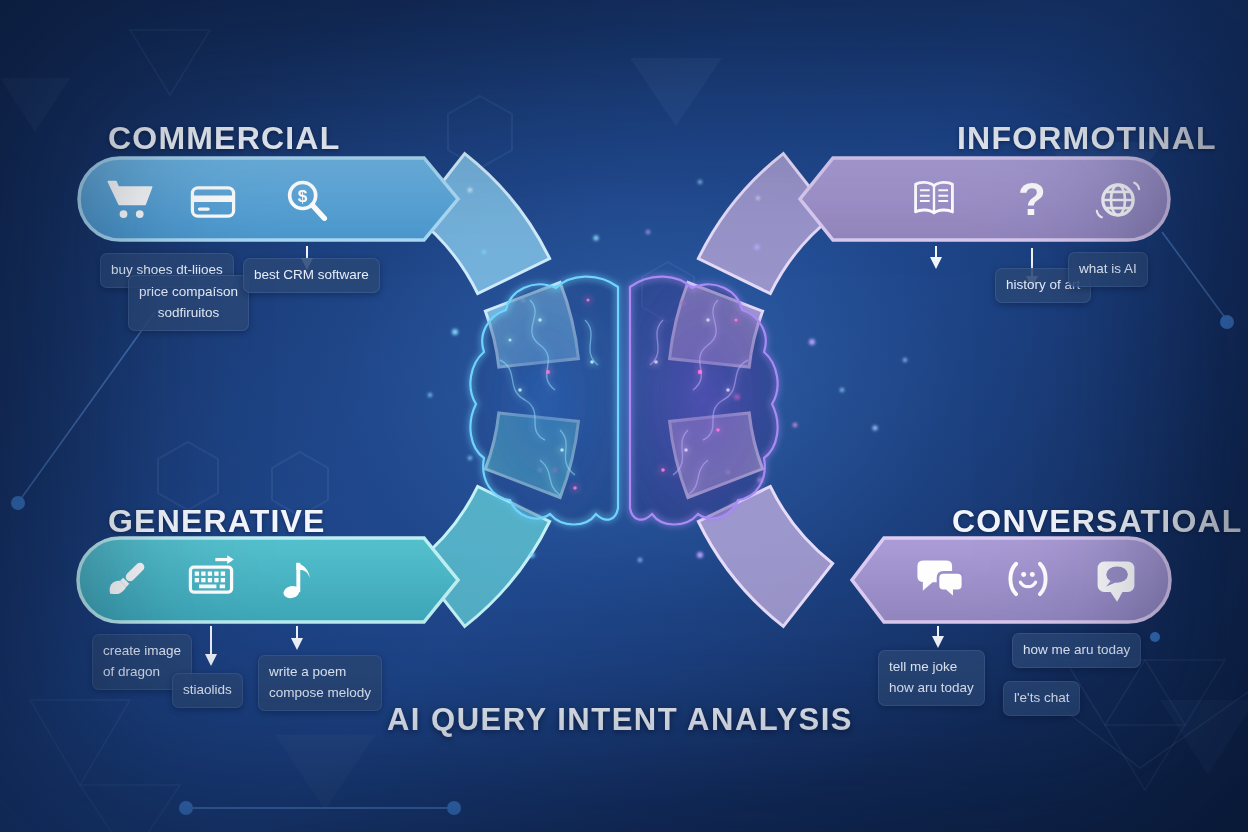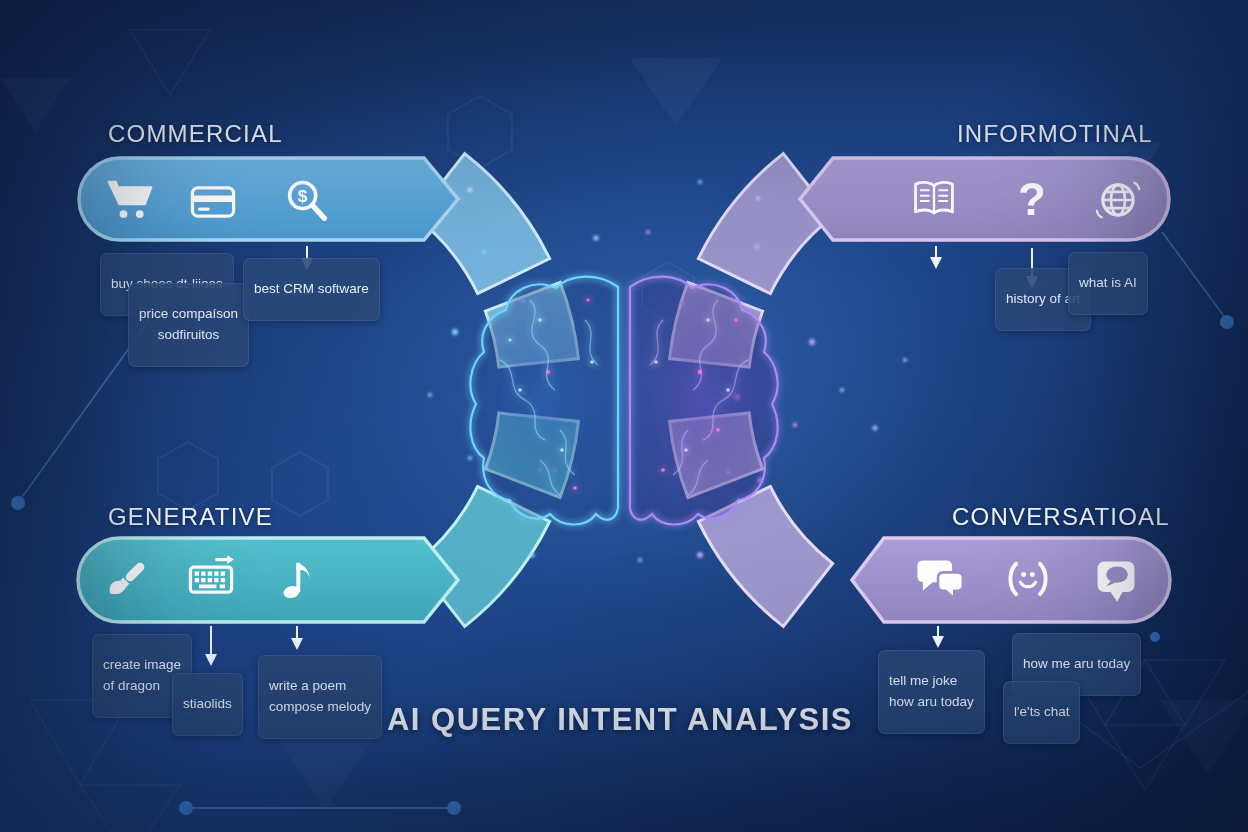--- a/index.html
+++ b/index.html
@@ -6,34 +6,34 @@
   #canvas{
     position:relative;width:1248px;height:832px;overflow:hidden;
     font-family:"Liberation Sans", sans-serif;
     background:
       radial-gradient(ellipse 780px 560px at 52% 46%, rgba(62,118,196,.55) 0%, rgba(38,84,158,.35) 40%, rgba(20,50,105,0) 75%),
       linear-gradient(135deg,#142c58 0%, #1c4080 38%, #1d4386 52%, #16336a 72%, #0e2348 100%);
   }
   #vignette{position:absolute;inset:0;box-shadow:inset 0 0 180px 60px rgba(6,16,40,.55);pointer-events:none;}
   .abs{position:absolute;}
   .section-title{
-    position:absolute;color:#f2f6fc;font-size:24px;font-weight:400;
+    position:absolute;color:#f2f6fc;font-size:32px;font-weight:700;
     letter-spacing:1.2px;white-space:nowrap;text-shadow:0 1px 4px rgba(0,0,20,.4);
   }
   .main-title{
     position:absolute;left:0;right:8px;top:702px;text-align:center;color:#eef3fa;
     font-size:31px;font-weight:700;letter-spacing:1.5px;text-shadow:0 2px 6px rgba(0,0,20,.5);
   }
   .tag{
     position:absolute;background:rgba(42,72,120,.88);color:#e6eefb;
-    font-size:13.5px;line-height:1.55;padding:20px 10px;border-radius:7px;
+    font-size:13.5px;line-height:1.55;padding:6px 10px;border-radius:7px;
     white-space:pre-line;box-shadow:0 2px 6px rgba(5,15,40,.35);
     border:1px solid rgba(120,160,220,.18);
   }
-  .tag.center{text-align:center;margin-top:8px;}
+  .tag.center{text-align:center;}
   .icon{position:absolute;width:52px;height:52px;}
   .icon svg{width:100%;height:100%;display:block;}
   svg text{font-family:"Liberation Sans", sans-serif;}
 </style>
 </head>
 <body>
 
 <div id="canvas">
 
   <svg class="abs" width="1248" height="832" viewBox="0 0 1248 832" style="left:0;top:0">

